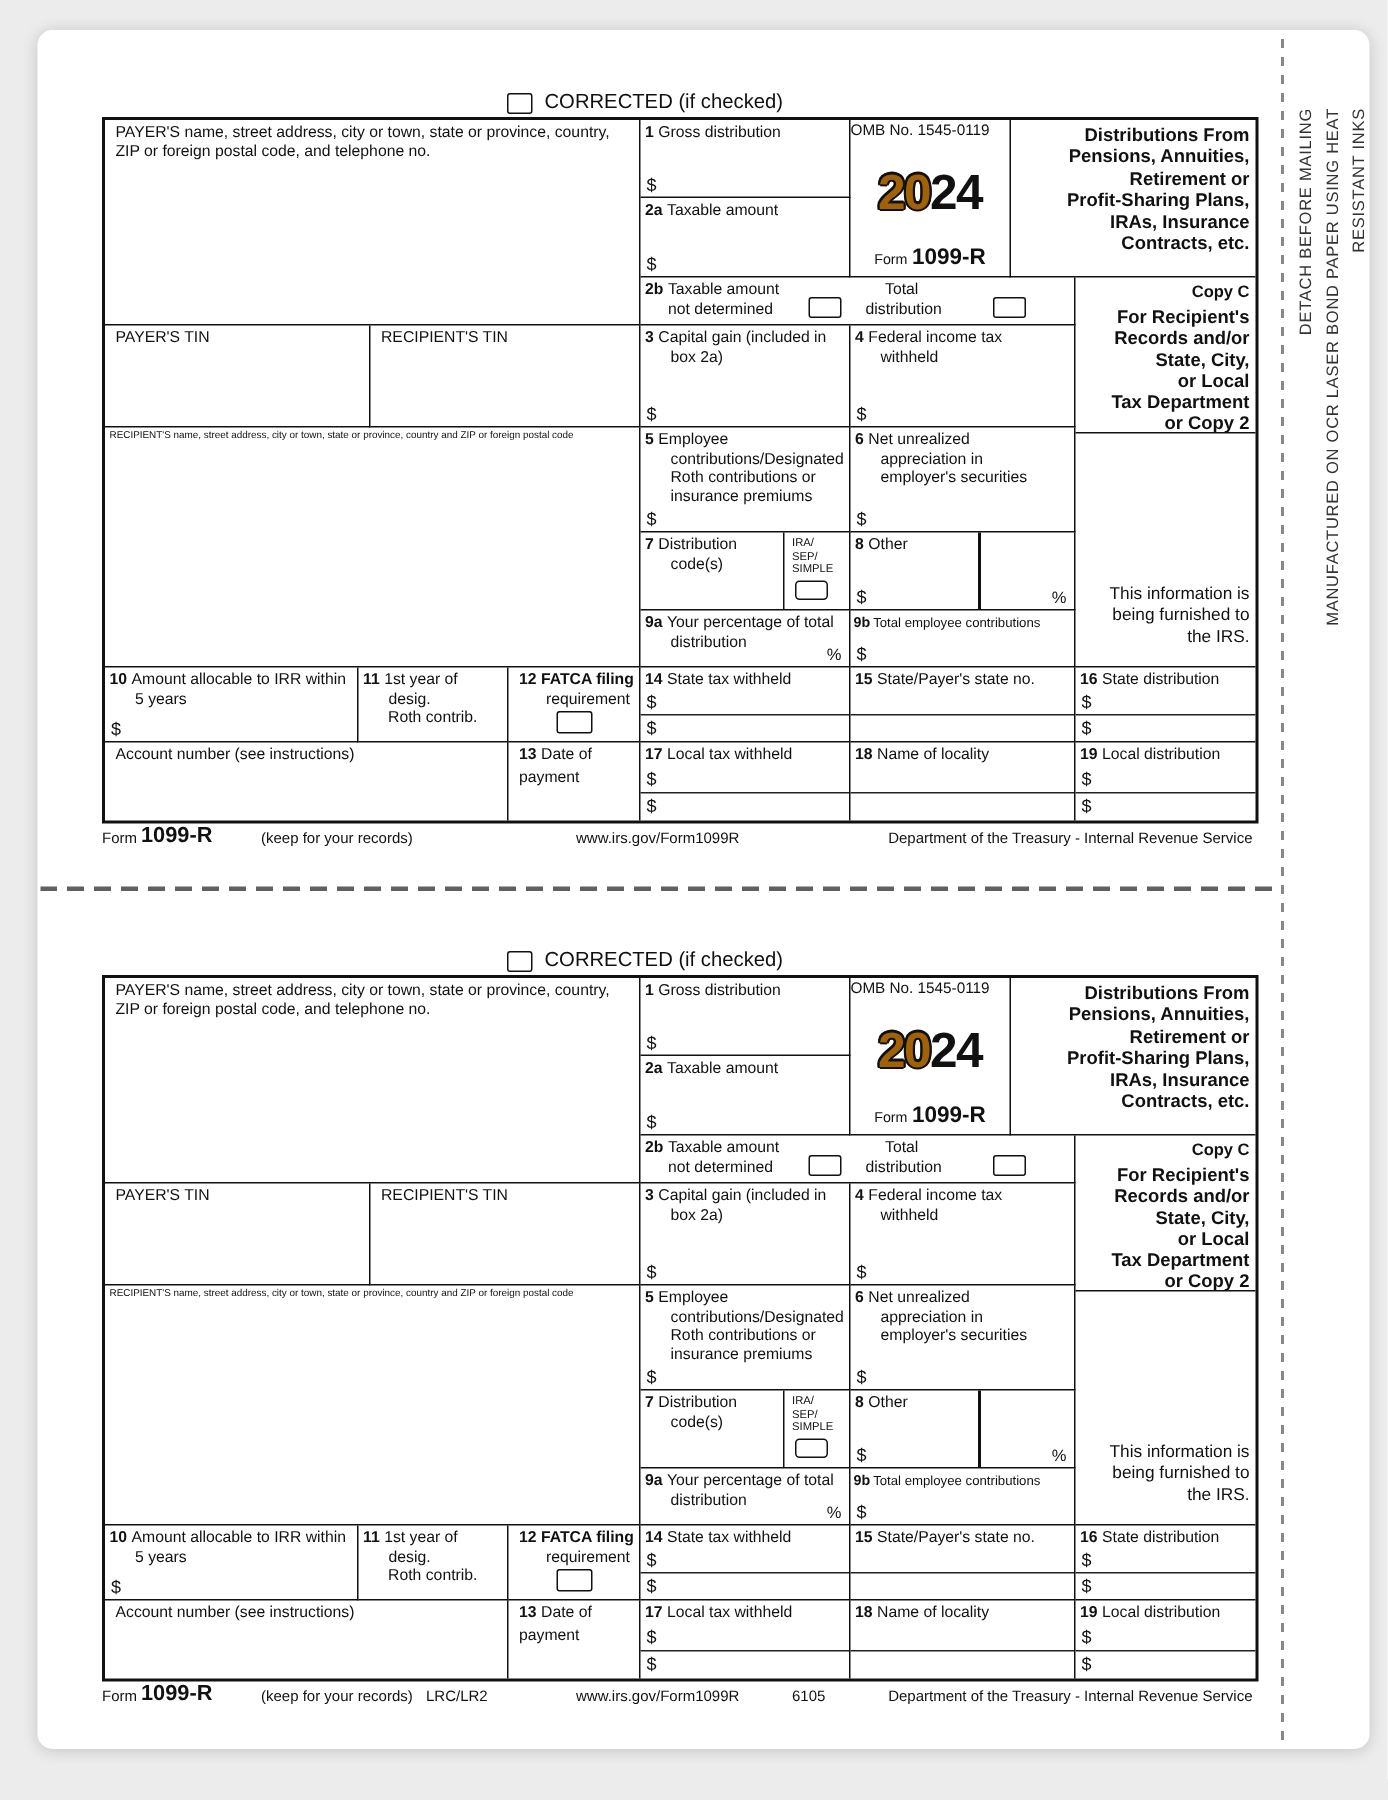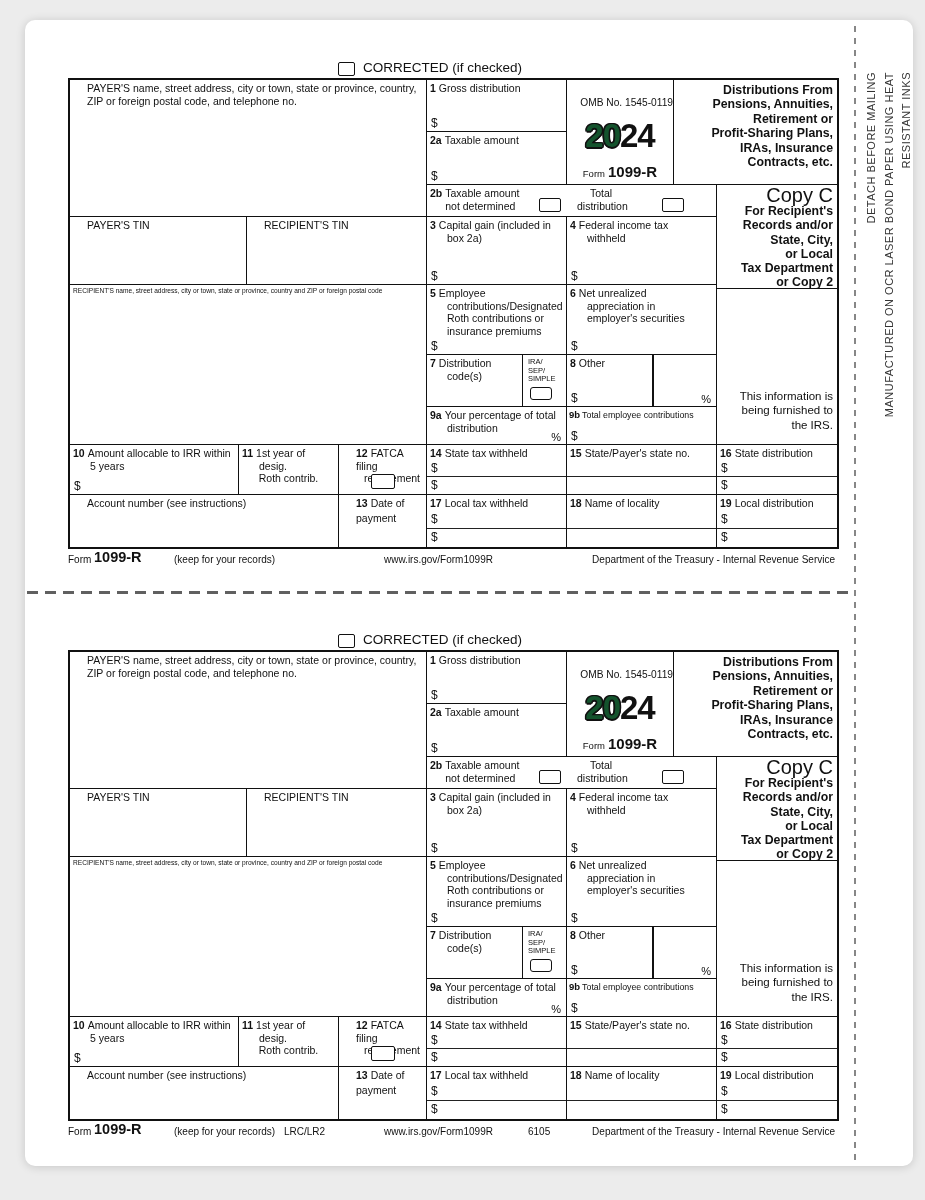--- a/index.html
+++ b/index.html
@@ -11,45 +11,45 @@
   #copy1{top:20px;} #copy2{top:592px;}
 
   .corr-chk{position:absolute;left:313px;top:22px;width:17px;height:14px;}
   .corr-lbl{position:absolute;left:338px;top:20px;font-size:13.5px;}
 
   .grid{position:absolute;left:43px;top:38px;width:767px;height:467px;border:2px solid #111;}
   .cell{position:absolute;box-sizing:border-box;border-right:1.5px solid #111;border-bottom:1.5px solid #111;}
   .no-r{border-right:none!important;} .no-b{border-bottom:none!important;}
 
   .lbl{font-size:10.5px;line-height:12.5px;padding:2px 3px 0 20px;text-indent:-17px;}
-  .lbl0{font-size:10.5px;line-height:12.5px;padding:2px 3px 0 17px;}
+  .lbl0{font-size:10.5px;line-height:12.5px;padding:2px 3px 0 7px;}
   .n{font-weight:bold;margin-right:3px;}
   .tiny{font-size:6.6px;padding:2px 0 0 3px;white-space:nowrap;}
   .lbl-sm{font-size:8.8px;line-height:10px;padding:3px 2px 0 2px;}
   .lbl-sm .n{font-size:9.5px;margin-right:2px;}
   .dollar{position:absolute;left:4px;bottom:1px;font-size:12px;}
   .pct{position:absolute;right:5px;bottom:1px;font-size:11px;}
   .chk{position:absolute;border:1.5px solid #111;border-radius:2px;background:#fff;box-sizing:border-box;}
   .subline{position:absolute;left:0;right:0;height:1px;background:#222;}
   .vline{position:absolute;top:0;bottom:0;width:1.5px;background:#111;}
   .ctr{text-align:center;font-size:10.5px;line-height:12.5px;}
   .rgt{text-align:right;font-size:10.5px;line-height:12.5px;padding-right:6px;}
-  .bold{font-weight:normal;}
+  .bold{font-weight:bold;}
 
   .omb-flex{display:flex;flex-direction:column;justify-content:space-between;height:100%;}
-  .omb-no{font-size:10.2px;text-align:right;padding-top:17px;}
+  .omb-no{font-size:10.2px;text-align:left;padding-top:2px;}
   .year{text-align:center;font-size:33px;font-weight:bold;letter-spacing:-1px;line-height:30px;}
-  .year-outline{color:#14532d;text-shadow:-1.3px -1.3px 0 #111,1.3px -1.3px 0 #111,-1.3px 1.3px 0 #111,
+  .year-outline{color:#a16207;text-shadow:-1.3px -1.3px 0 #111,1.3px -1.3px 0 #111,-1.3px 1.3px 0 #111,
       1.3px 1.3px 0 #111,-1.5px 0 0 #111,1.5px 0 0 #111,0 -1.5px 0 #111,0 1.5px 0 #111;}
   .form-line{text-align:center;padding-bottom:4px;font-size:9.5px;}
   .form-line b{font-size:15px;margin-left:3px;}
 
   .title-box{font-weight:bold;font-size:12.3px;line-height:14.4px;text-align:right;padding:3px 4px 0 6px;box-sizing:border-box;}
   .copyc{text-align:right;padding:1px 4px;box-sizing:border-box;}
-  .cc{font-size:20px;font-weight:normal;line-height:18px;}
+  .cc{font-size:11px;font-weight:bold;line-height:18px;}
   .ccs{font-size:12.3px;font-weight:bold;line-height:14.3px;}
   .furnished{display:flex;align-items:flex-end;justify-content:flex-end;text-align:right;
              font-size:11.5px;line-height:14.5px;padding:0 4px 12px 10px;box-sizing:border-box;}
 
   .ira{position:absolute;left:95px;top:0;bottom:0;width:45px;border-left:1.5px solid #111;
        font-size:7.5px;line-height:8.5px;padding:3px 0 0 5px;box-sizing:border-box;}
   .ira .chk{left:7px;top:32px;width:22px;height:13px;border-radius:3px;}
 
   .b2b-grp{position:absolute;top:2px;display:flex;font-size:10.5px;line-height:12.5px;}
   .tcol div{white-space:nowrap;}

